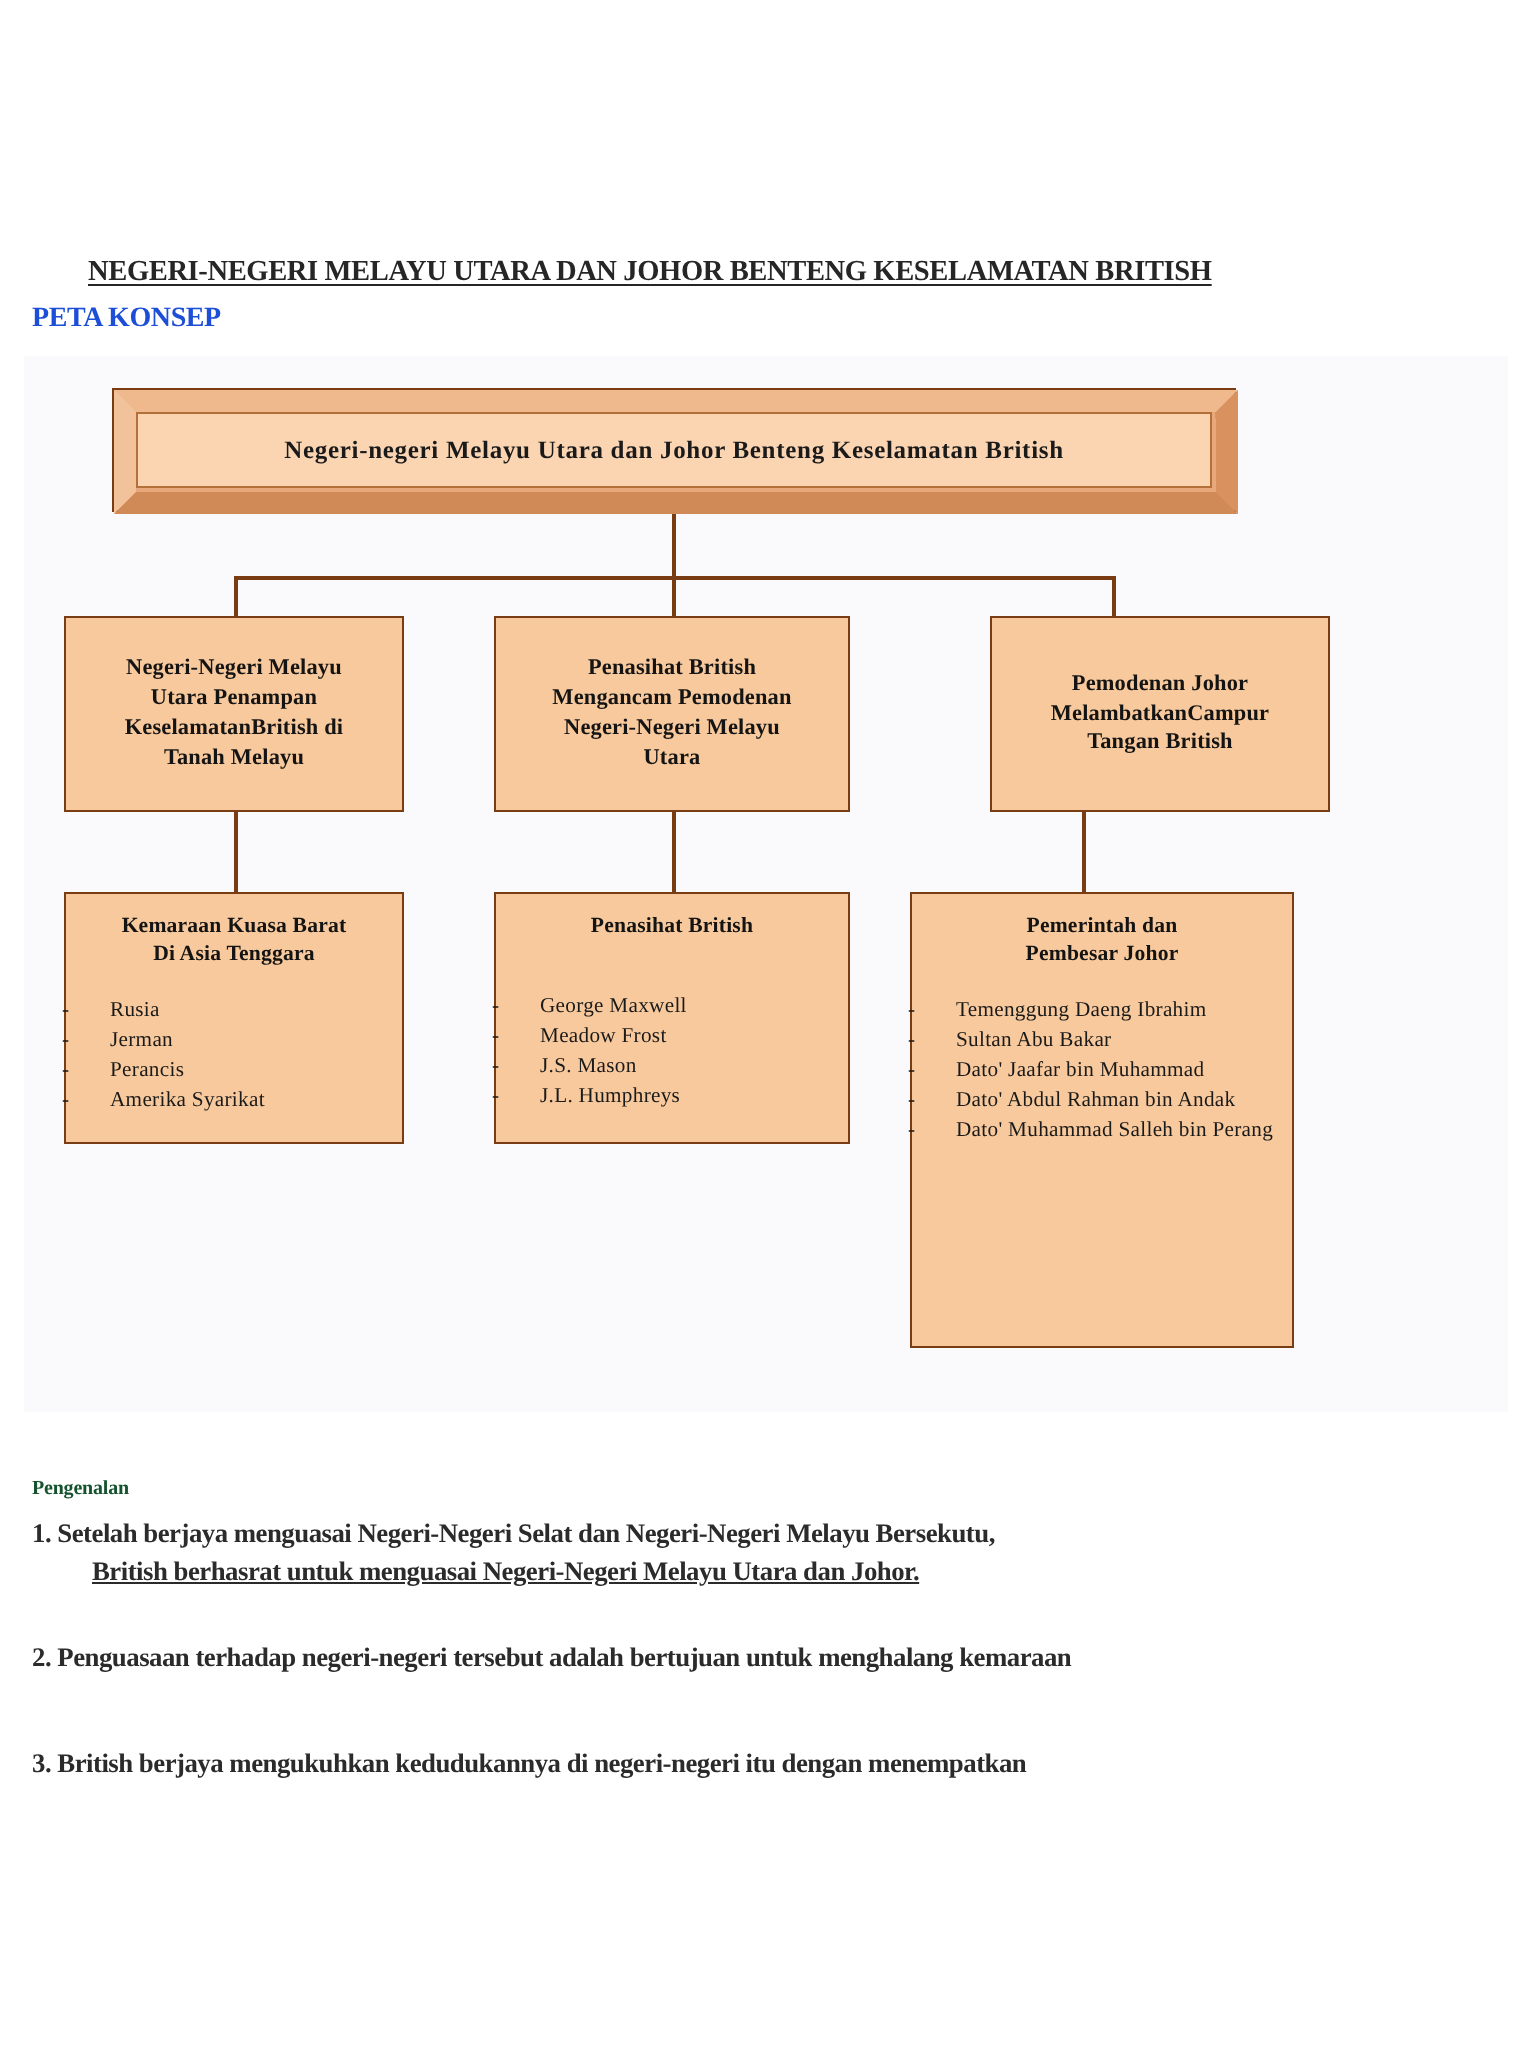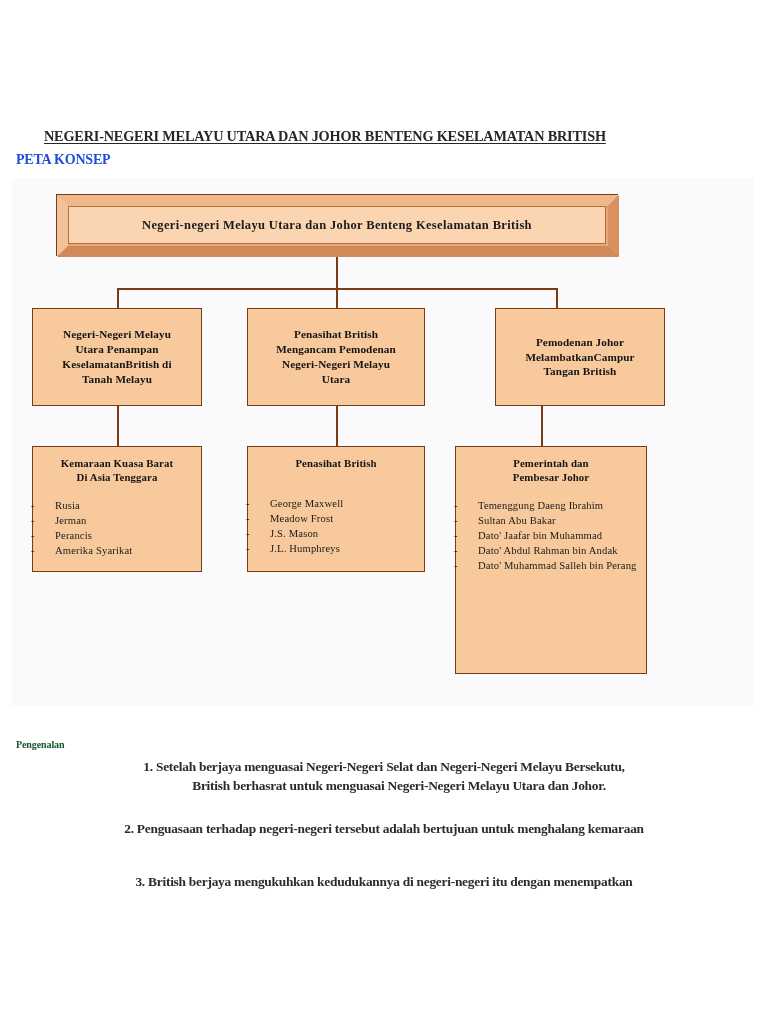--- a/index.html
+++ b/index.html
@@ -182,25 +182,25 @@
   }
   .para {
     position: absolute;
     left: 16px;
     width: 736px;
     font-size: 13.4px;
     font-weight: bold;
     color: #2b2b2b;
     line-height: 1.45;
     letter-spacing: -0.25px;
-    text-align: center;
   }
   .para .cont {
     display: block;
     padding-left: 30px;
+    text-decoration: underline;
   }
   #para-1 { top: 757px; }
   #para-2 { top: 819px; }
   #para-3 { top: 872px; }
 </style>
 </head>
 <body>
 
 <div id="doc-title">NEGERI-NEGERI MELAYU UTARA DAN JOHOR BENTENG KESELAMATAN BRITISH</div>
 

